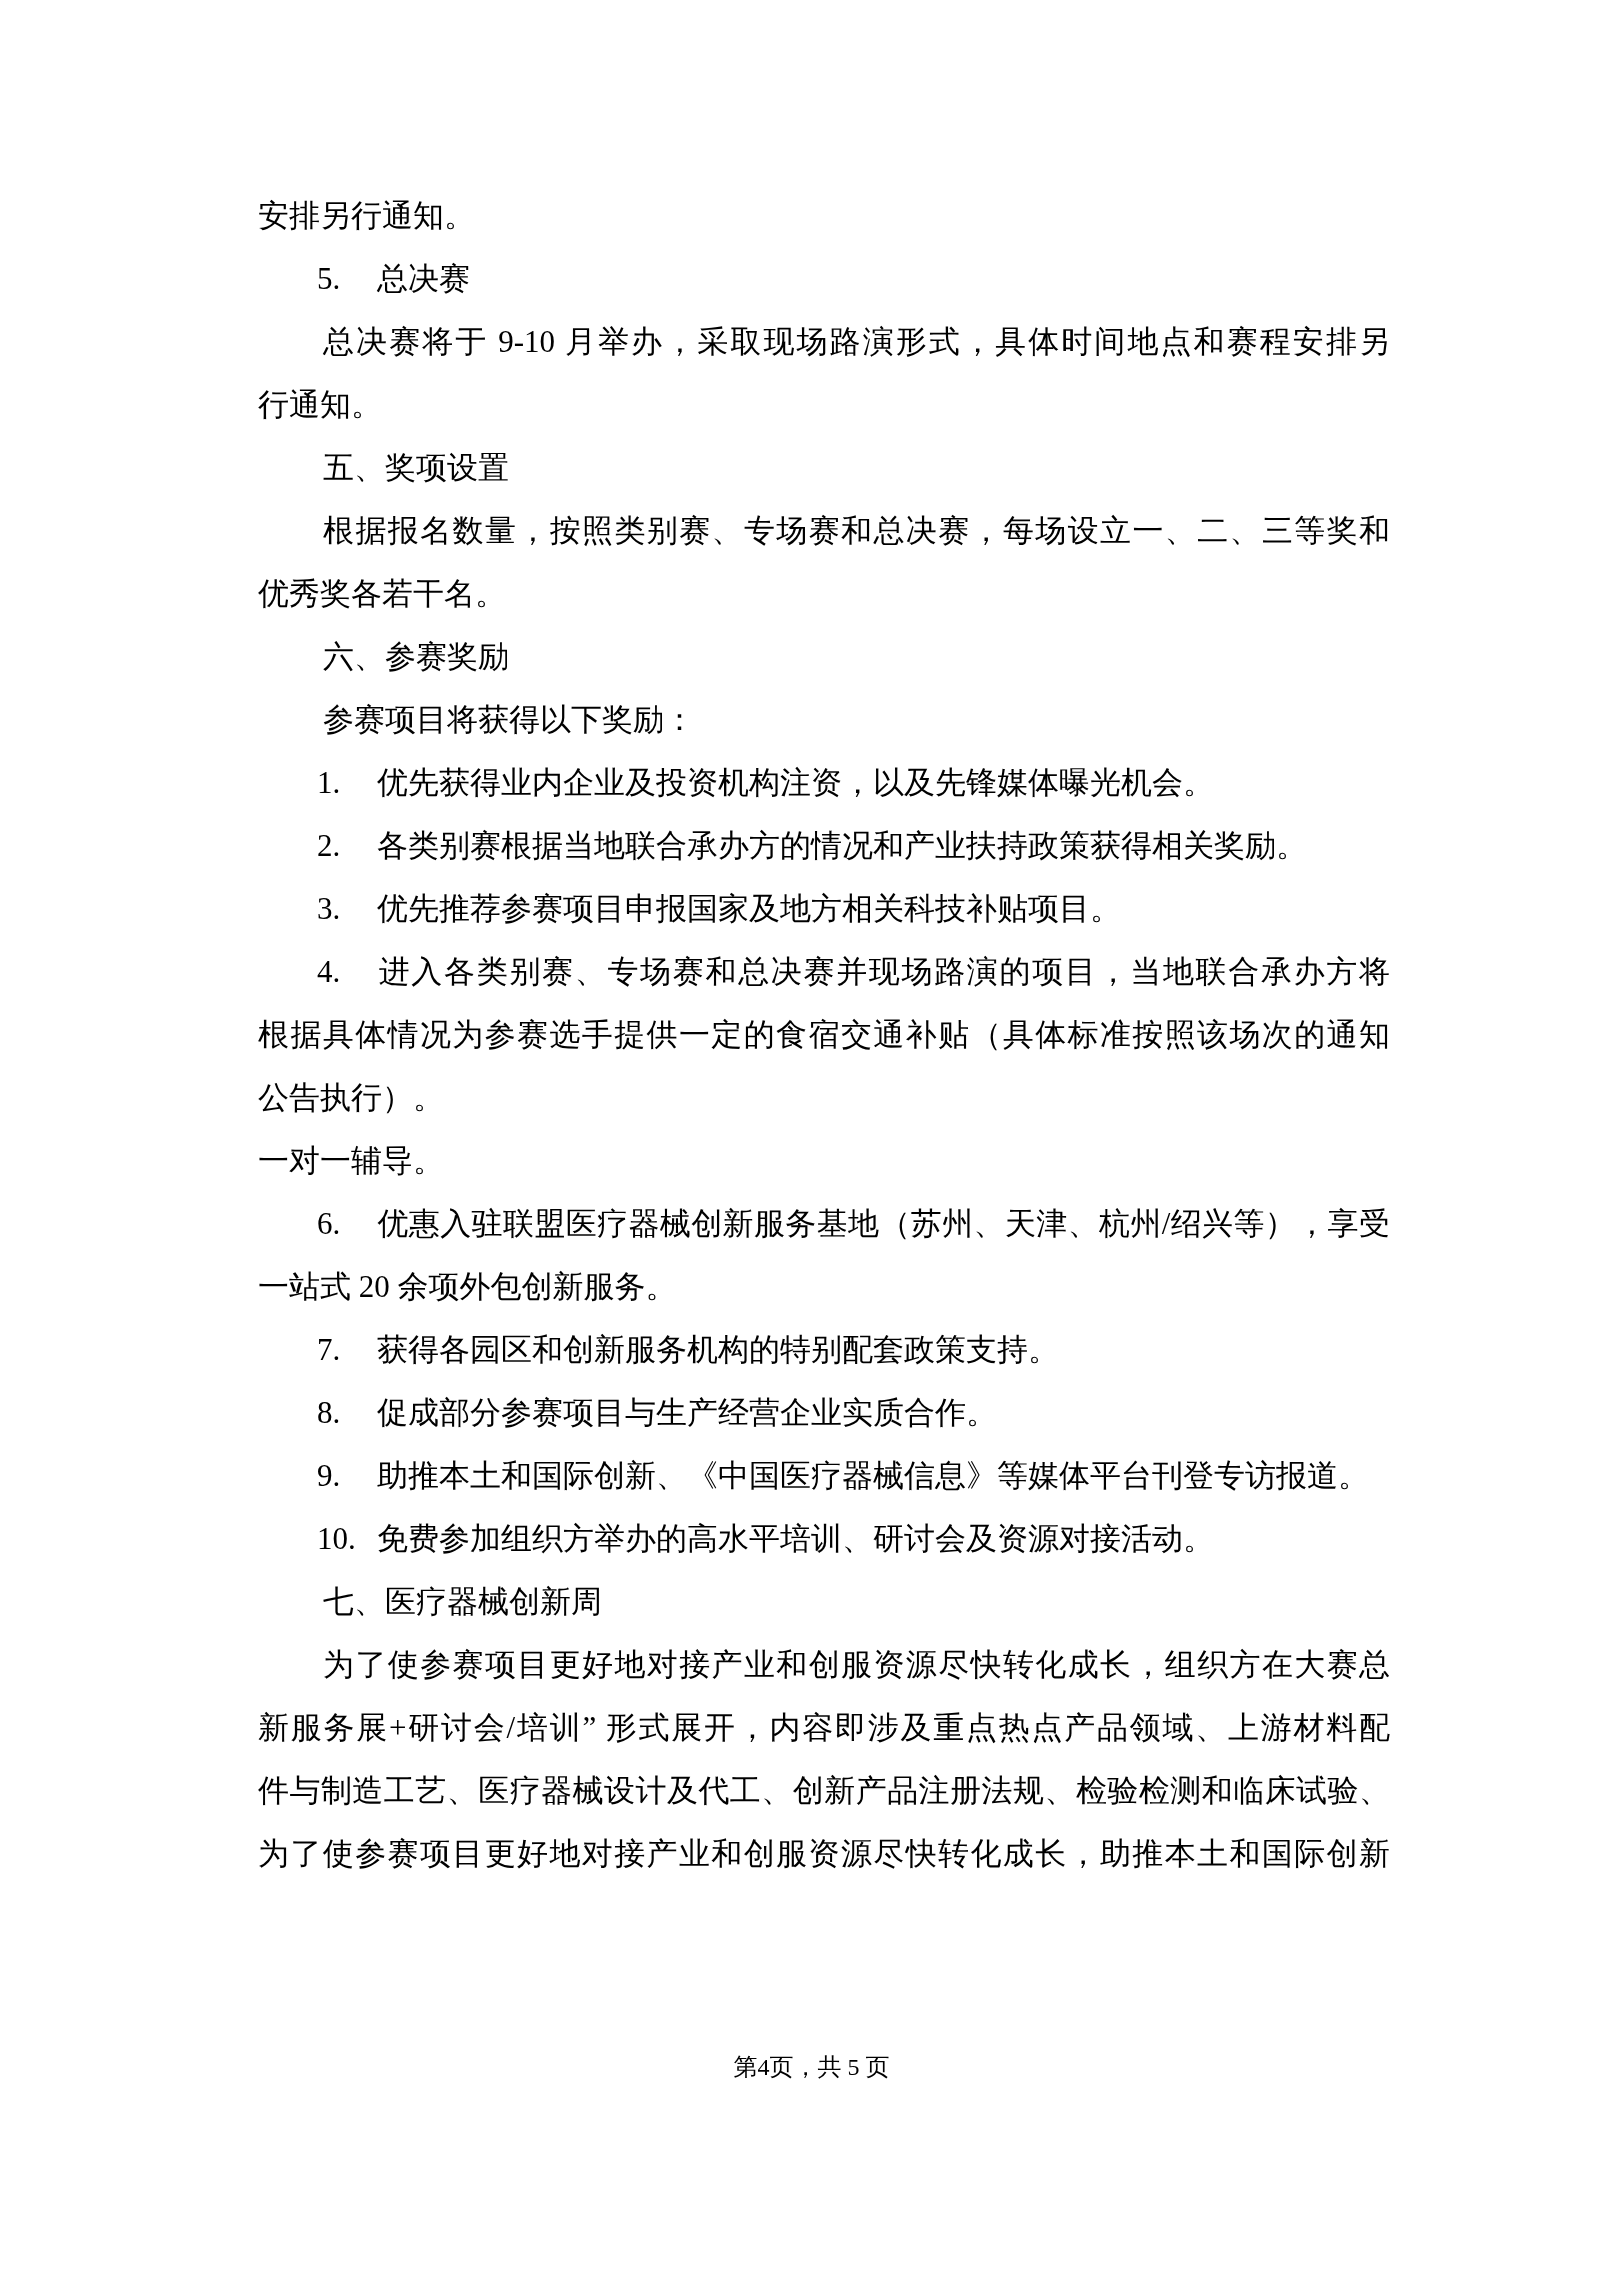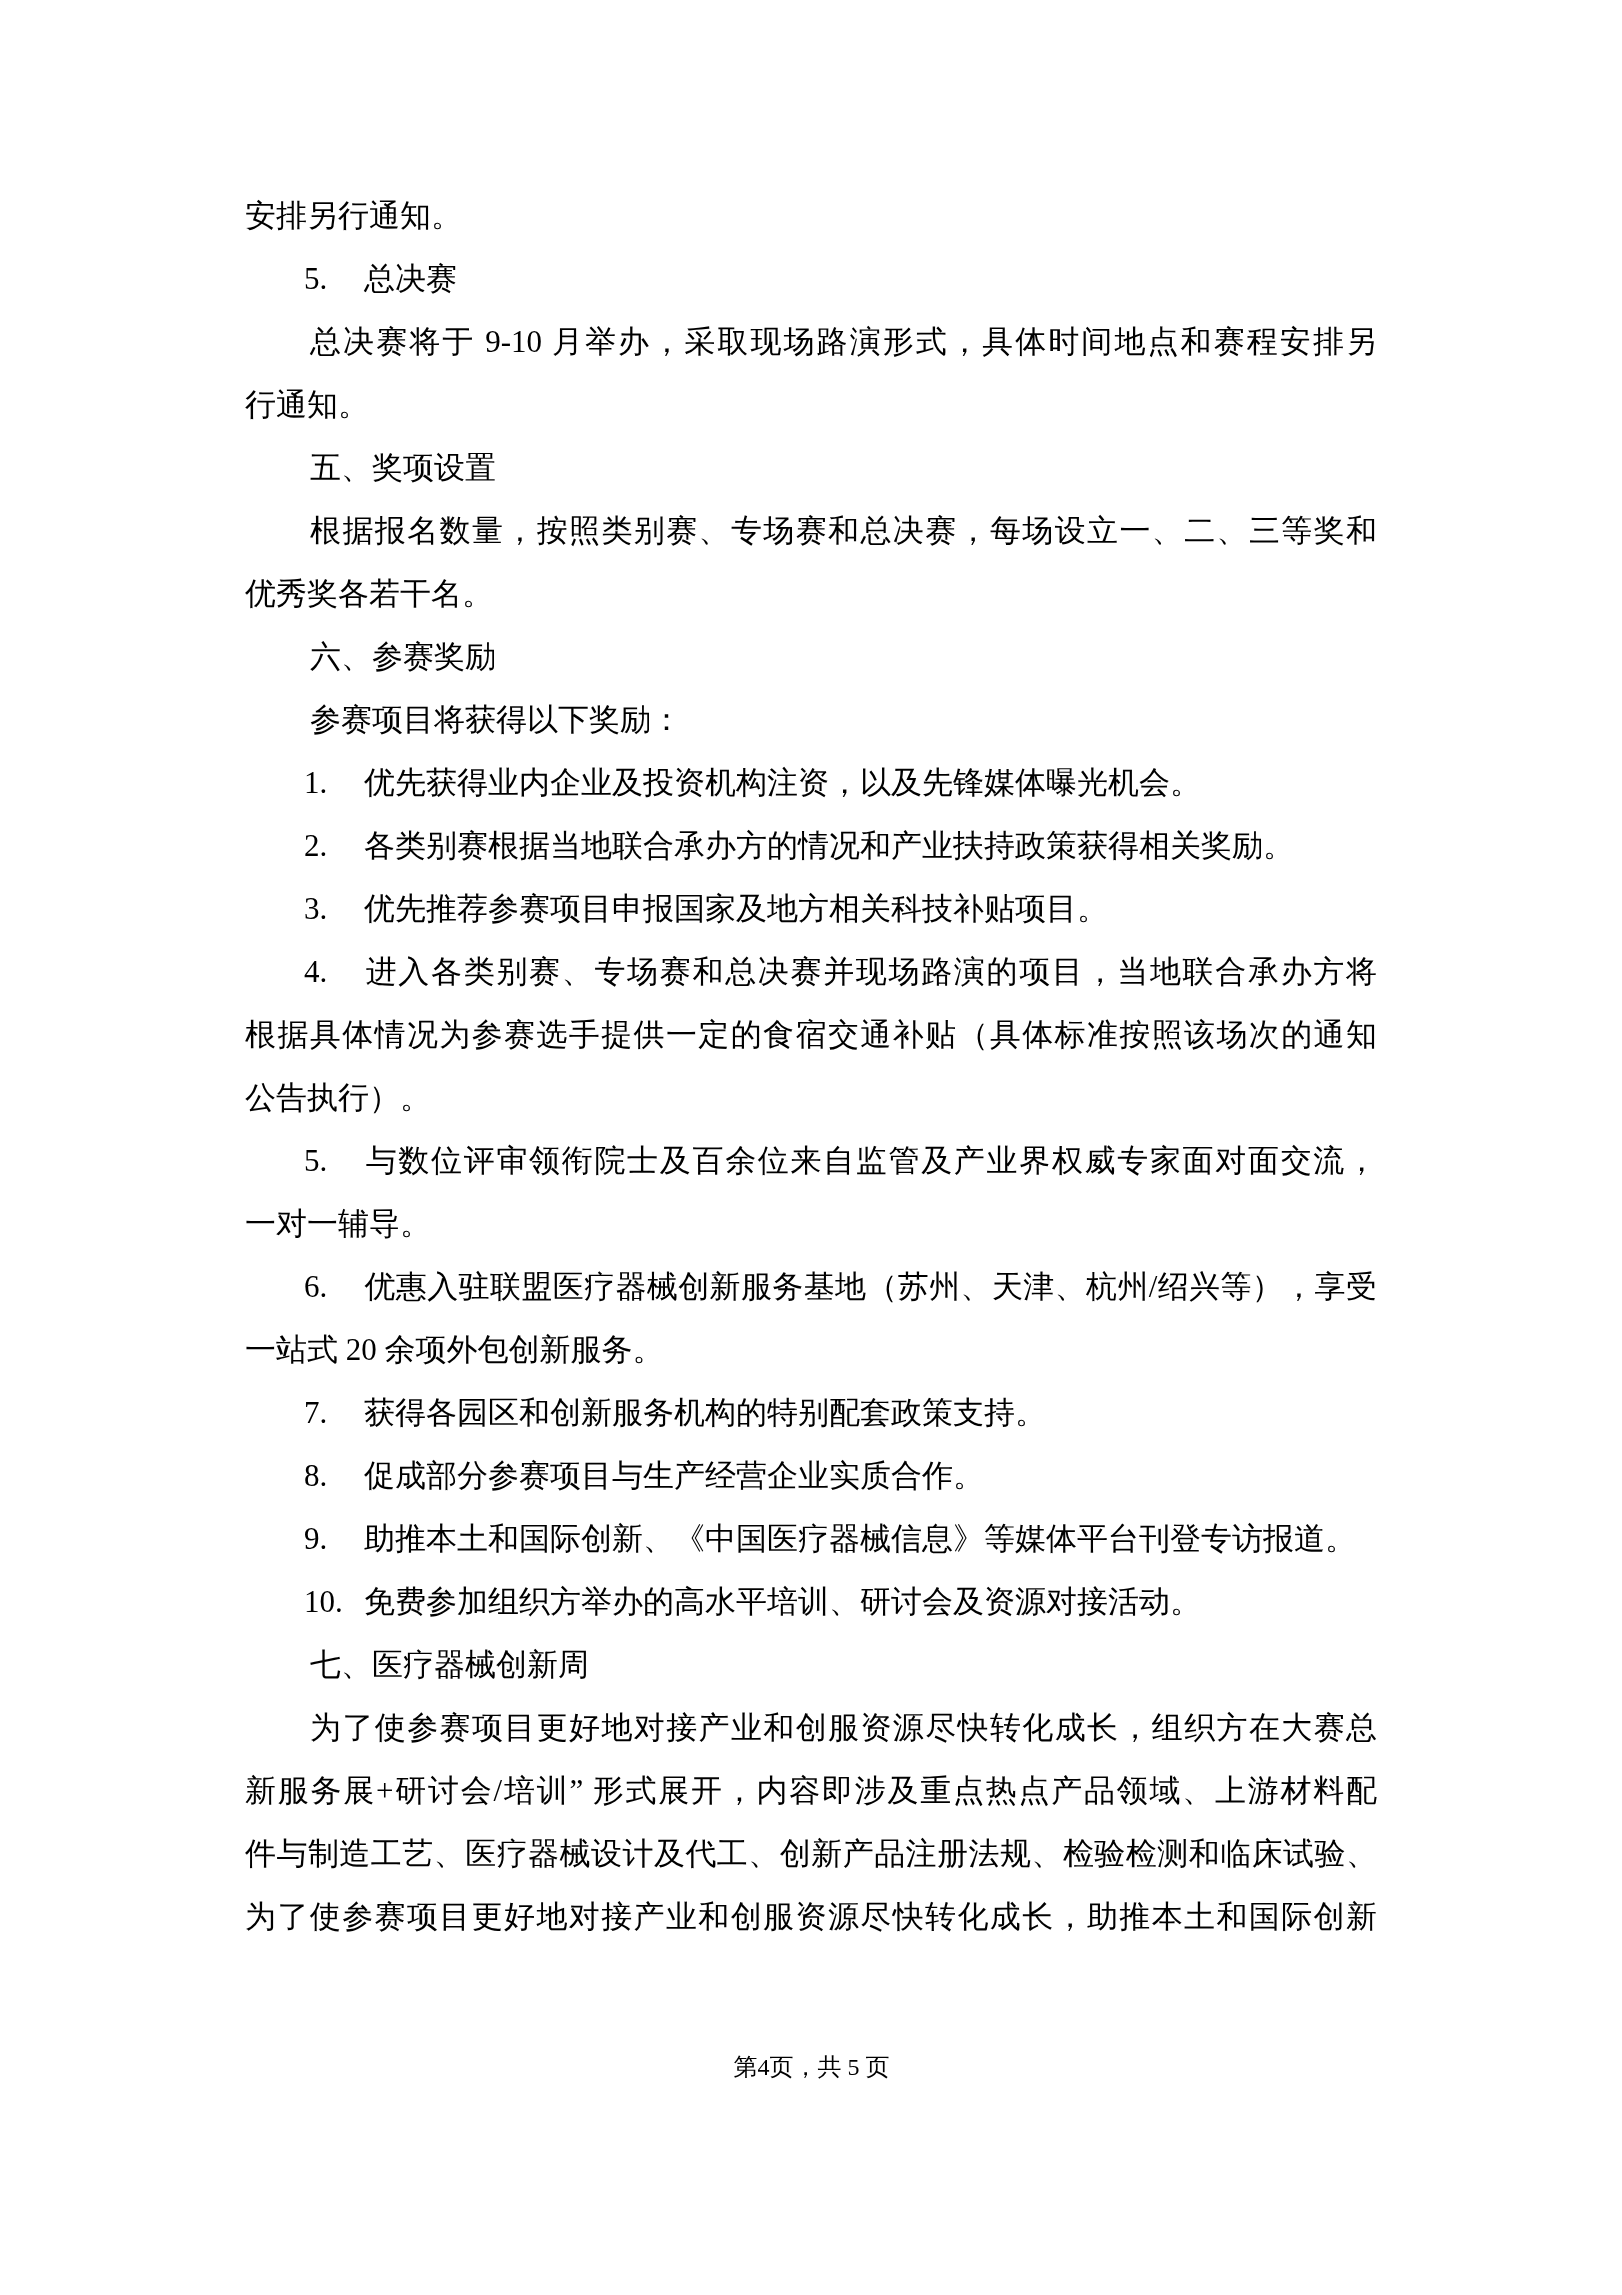--- a/index.html
+++ b/index.html
@@ -7,21 +7,21 @@
     position: relative;
     width: 1623px;
     height: 2295px;
     background: #ffffff;
     color: #000000;
     font-family: "Liberation Serif", "DejaVu Serif", serif;
     overflow: hidden;
   }
   .doc-body {
     position: absolute;
-    left: 245px;
+    left: 258px;
     top: 184px;
     width: 1132px;
   }
   .line {
     height: 63px;
     line-height: 63px;
     font-size: 31px;
     white-space: nowrap;
   }
   .line.full {
@@ -61,21 +61,20 @@
       <div class="line indent full">根据报名数量，按照类别赛、专场赛和总决赛，每场设立一、二、三等奖和</div>
       <div class="line plain">优秀奖各若干名。</div>
       <div class="line heading">六、参赛奖励</div>
       <div class="line indent">参赛项目将获得以下奖励：</div>
       <div class="line item"><span class="num">1.</span><span class="txt">优先获得业内企业及投资机构注资，以及先锋媒体曝光机会。</span></div>
       <div class="line item"><span class="num">2.</span><span class="txt">各类别赛根据当地联合承办方的情况和产业扶持政策获得相关奖励。</span></div>
       <div class="line item"><span class="num">3.</span><span class="txt">优先推荐参赛项目申报国家及地方相关科技补贴项目。</span></div>
       <div class="line item full"><span class="num">4.</span><span class="txt">进入各类别赛、专场赛和总决赛并现场路演的项目，当地联合承办方将</span></div>
       <div class="line plain full">根据具体情况为参赛选手提供一定的食宿交通补贴（具体标准按照该场次的通知</div>
       <div class="line plain">公告执行）。</div>
-      <div class="line item full"><span class="num">5.</span><span class="txt">与数位评审领衔院士及百余位来自监管及产业界权威专家面对面交流，</span></div>
       <div class="line plain">一对一辅导。</div>
       <div class="line item full"><span class="num">6.</span><span class="txt">优惠入驻联盟医疗器械创新服务基地（苏州、天津、杭州/绍兴等），享受</span></div>
       <div class="line plain">一站式 20 余项外包创新服务。</div>
       <div class="line item"><span class="num">7.</span><span class="txt">获得各园区和创新服务机构的特别配套政策支持。</span></div>
       <div class="line item"><span class="num">8.</span><span class="txt">促成部分参赛项目与生产经营企业实质合作。</span></div>
       <div class="line item"><span class="num">9.</span><span class="txt">助推本土和国际创新、《中国医疗器械信息》等媒体平台刊登专访报道。</span></div>
       <div class="line item"><span class="num">10.</span><span class="txt">免费参加组织方举办的高水平培训、研讨会及资源对接活动。</span></div>
       <div class="line heading">七、医疗器械创新周</div>
       <div class="line indent full">为了使参赛项目更好地对接产业和创服资源尽快转化成长，组织方在大赛总</div>
       <div class="line plain full">新服务展+研讨会/培训” 形式展开，内容即涉及重点热点产品领域、上游材料配</div>

